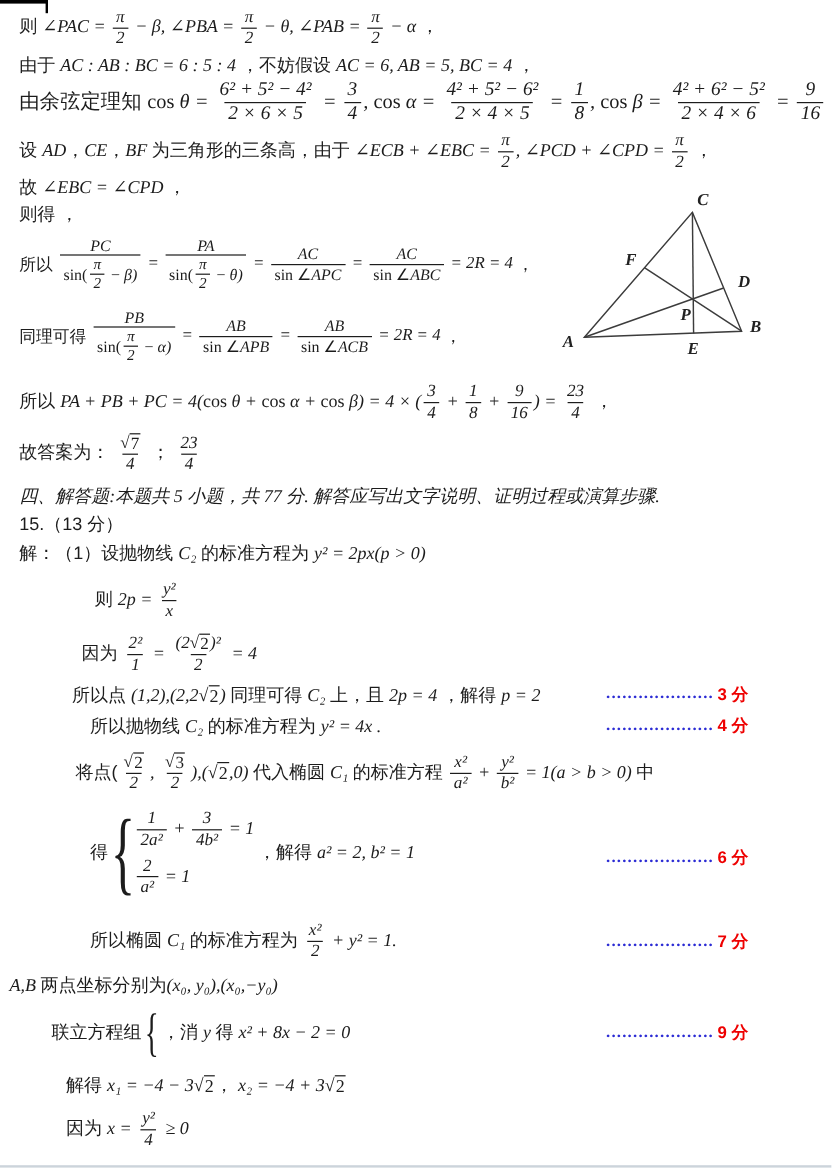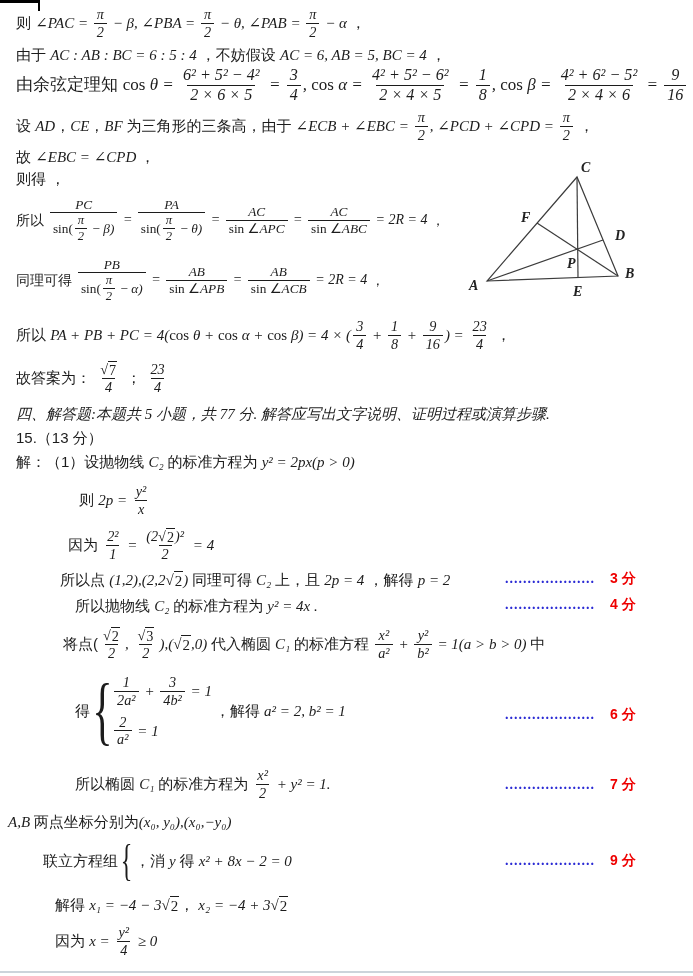--- a/index.html
+++ b/index.html
@@ -52,21 +52,21 @@
   #L17{left:63px;top:620px;height:48px}
   #L18{left:75px;top:668px;height:86px}
   #L19{left:75px;top:762px;height:44px}
   #L20{left:8px;top:810px;height:24px}
   #L21{left:43px;top:838px;height:46px}
   #L22{left:55px;top:892px;height:26px}
   #L23{left:55px;top:918px;height:46px}
   
   .leader{position:absolute;left:505px;white-space:nowrap;font-size:14px;display:flex;align-items:center;}
   .leader .dots{color:#2b2bd4;font-weight:bold;letter-spacing:1px;font-family:"Liberation Serif","DejaVu Serif",serif;}
-  .leader .score{color:#ee0000;font-weight:bold;font-family:"Liberation Sans","DejaVu Sans",sans-serif;margin-left:15px;}
+  .leader .score{color:#ee0000;font-weight:bold;font-family:"Liberation Sans","DejaVu Sans",sans-serif;margin-left:3px;}
   #LD0{top:570px}
   #LD1{top:596px}
   #LD2{top:706px}
   #LD3{top:776px}
   #LD4{top:852px}
   
   .figure{position:absolute;left:465px;top:158px;width:205px;height:150px;}
   .figure svg{position:absolute;left:0;top:0;}
   .flabel{position:absolute;font-family:"Liberation Serif","DejaVu Serif",serif;font-style:italic;font-weight:bold;font-size:14px;color:#222;}
   

